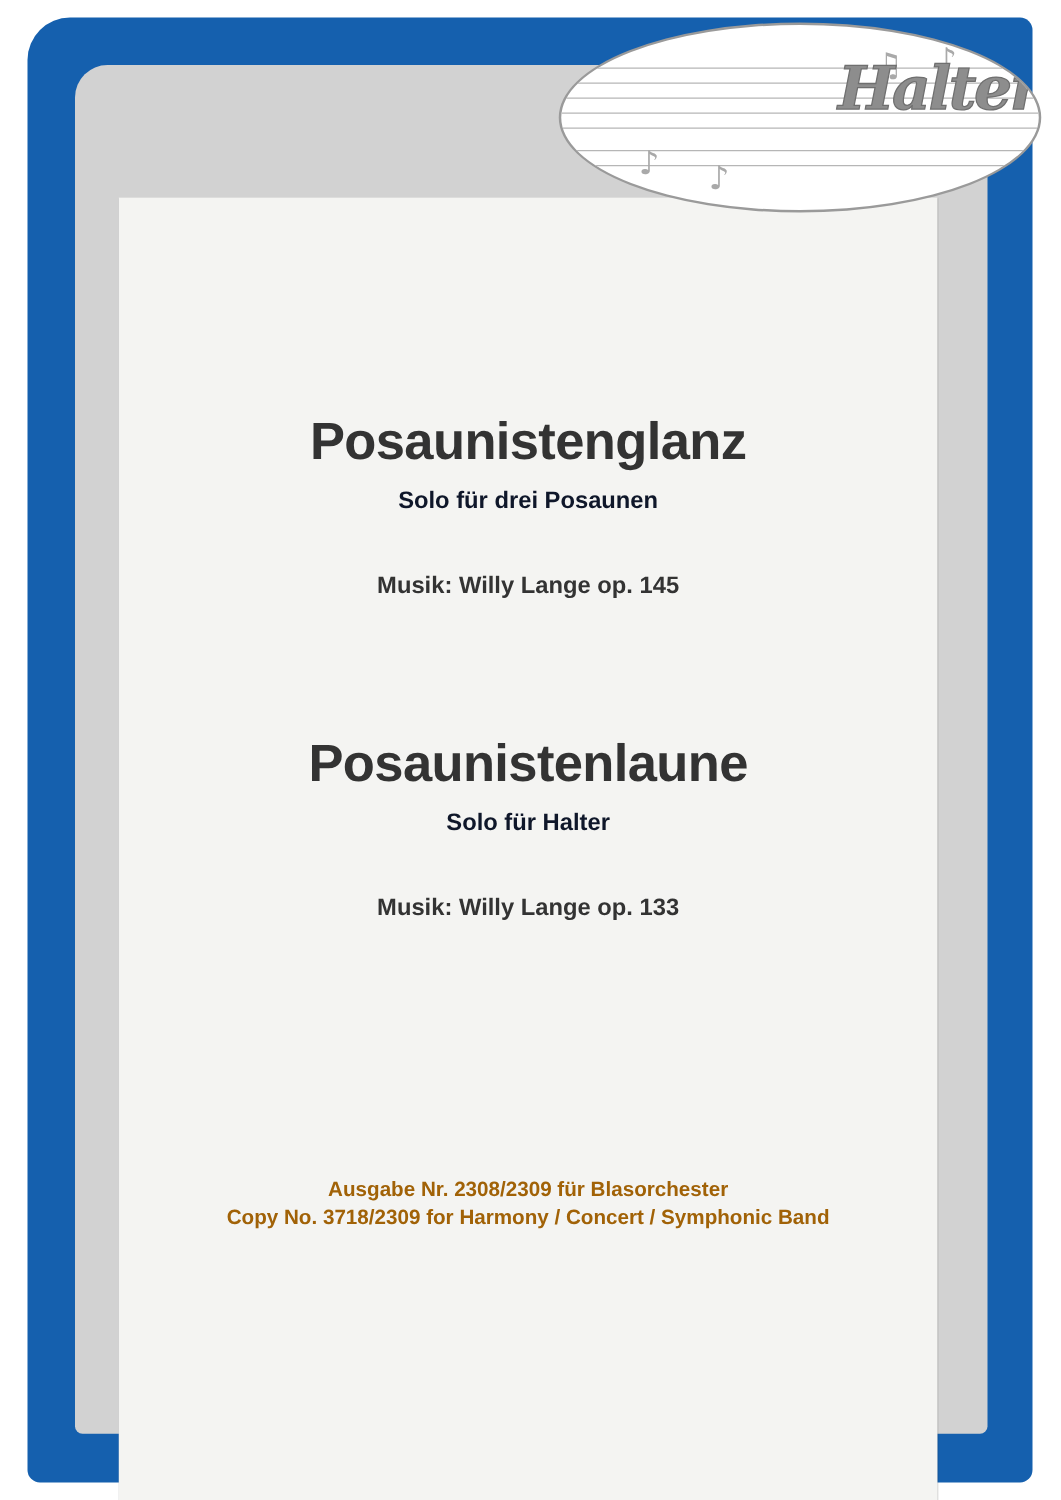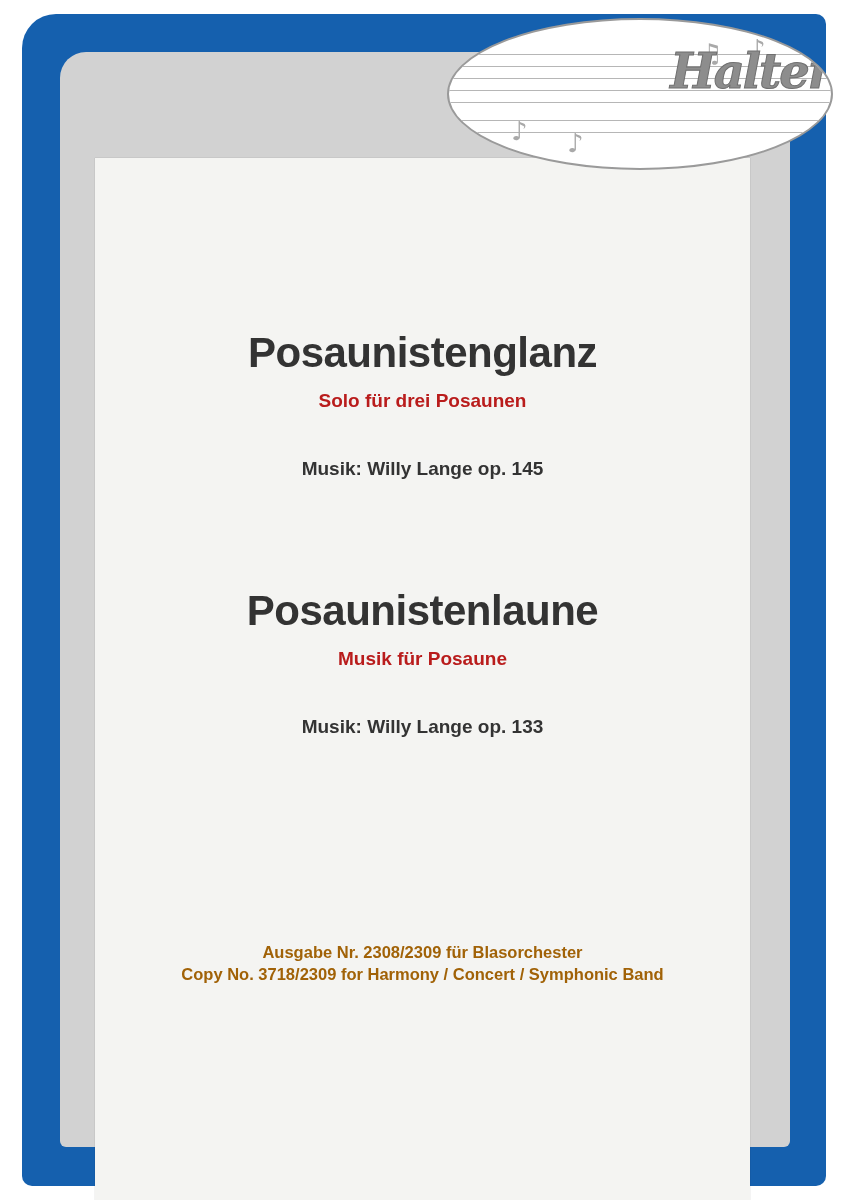--- a/index.html
+++ b/index.html
@@ -118,21 +118,21 @@
     font-size: 42px;
     font-weight: bold;
     letter-spacing: -0.5px;
     color: #333333;
     margin: 0 0 14px 0;
     line-height: 1.1;
   }
   .work-sub {
     font-size: 19px;
     font-weight: bold;
-    color: #b91c1c;
+    color: #0f172a;
     margin: 0 0 46px 0;
   }
   .work-credit {
     font-size: 19px;
     font-weight: bold;
     color: #333333;
     margin: 16px;
   }
 
   .edition {
@@ -157,21 +157,21 @@
     <div class="sheet-inner">
 
       <div class="work first">
         <div class="work-title">Posaunistenglanz</div>
         <div class="work-sub">Solo für drei Posaunen</div>
         <div class="work-credit">Musik: Willy Lange op. 145</div>
       </div>
 
       <div class="work second">
         <div class="work-title">Posaunistenlaune</div>
-        <div class="work-sub">Musik für Posaune</div>
+        <div class="work-sub">Solo für Halter</div>
         <div class="work-credit">Musik: Willy Lange op. 133</div>
       </div>
 
       <div class="edition">
         <div>Ausgabe Nr. 2308/2309   für Blasorchester</div>
         <div>Copy No. 3718/2309 for Harmony / Concert / Symphonic Band</div>
       </div>
 
     </div>
   </div>

